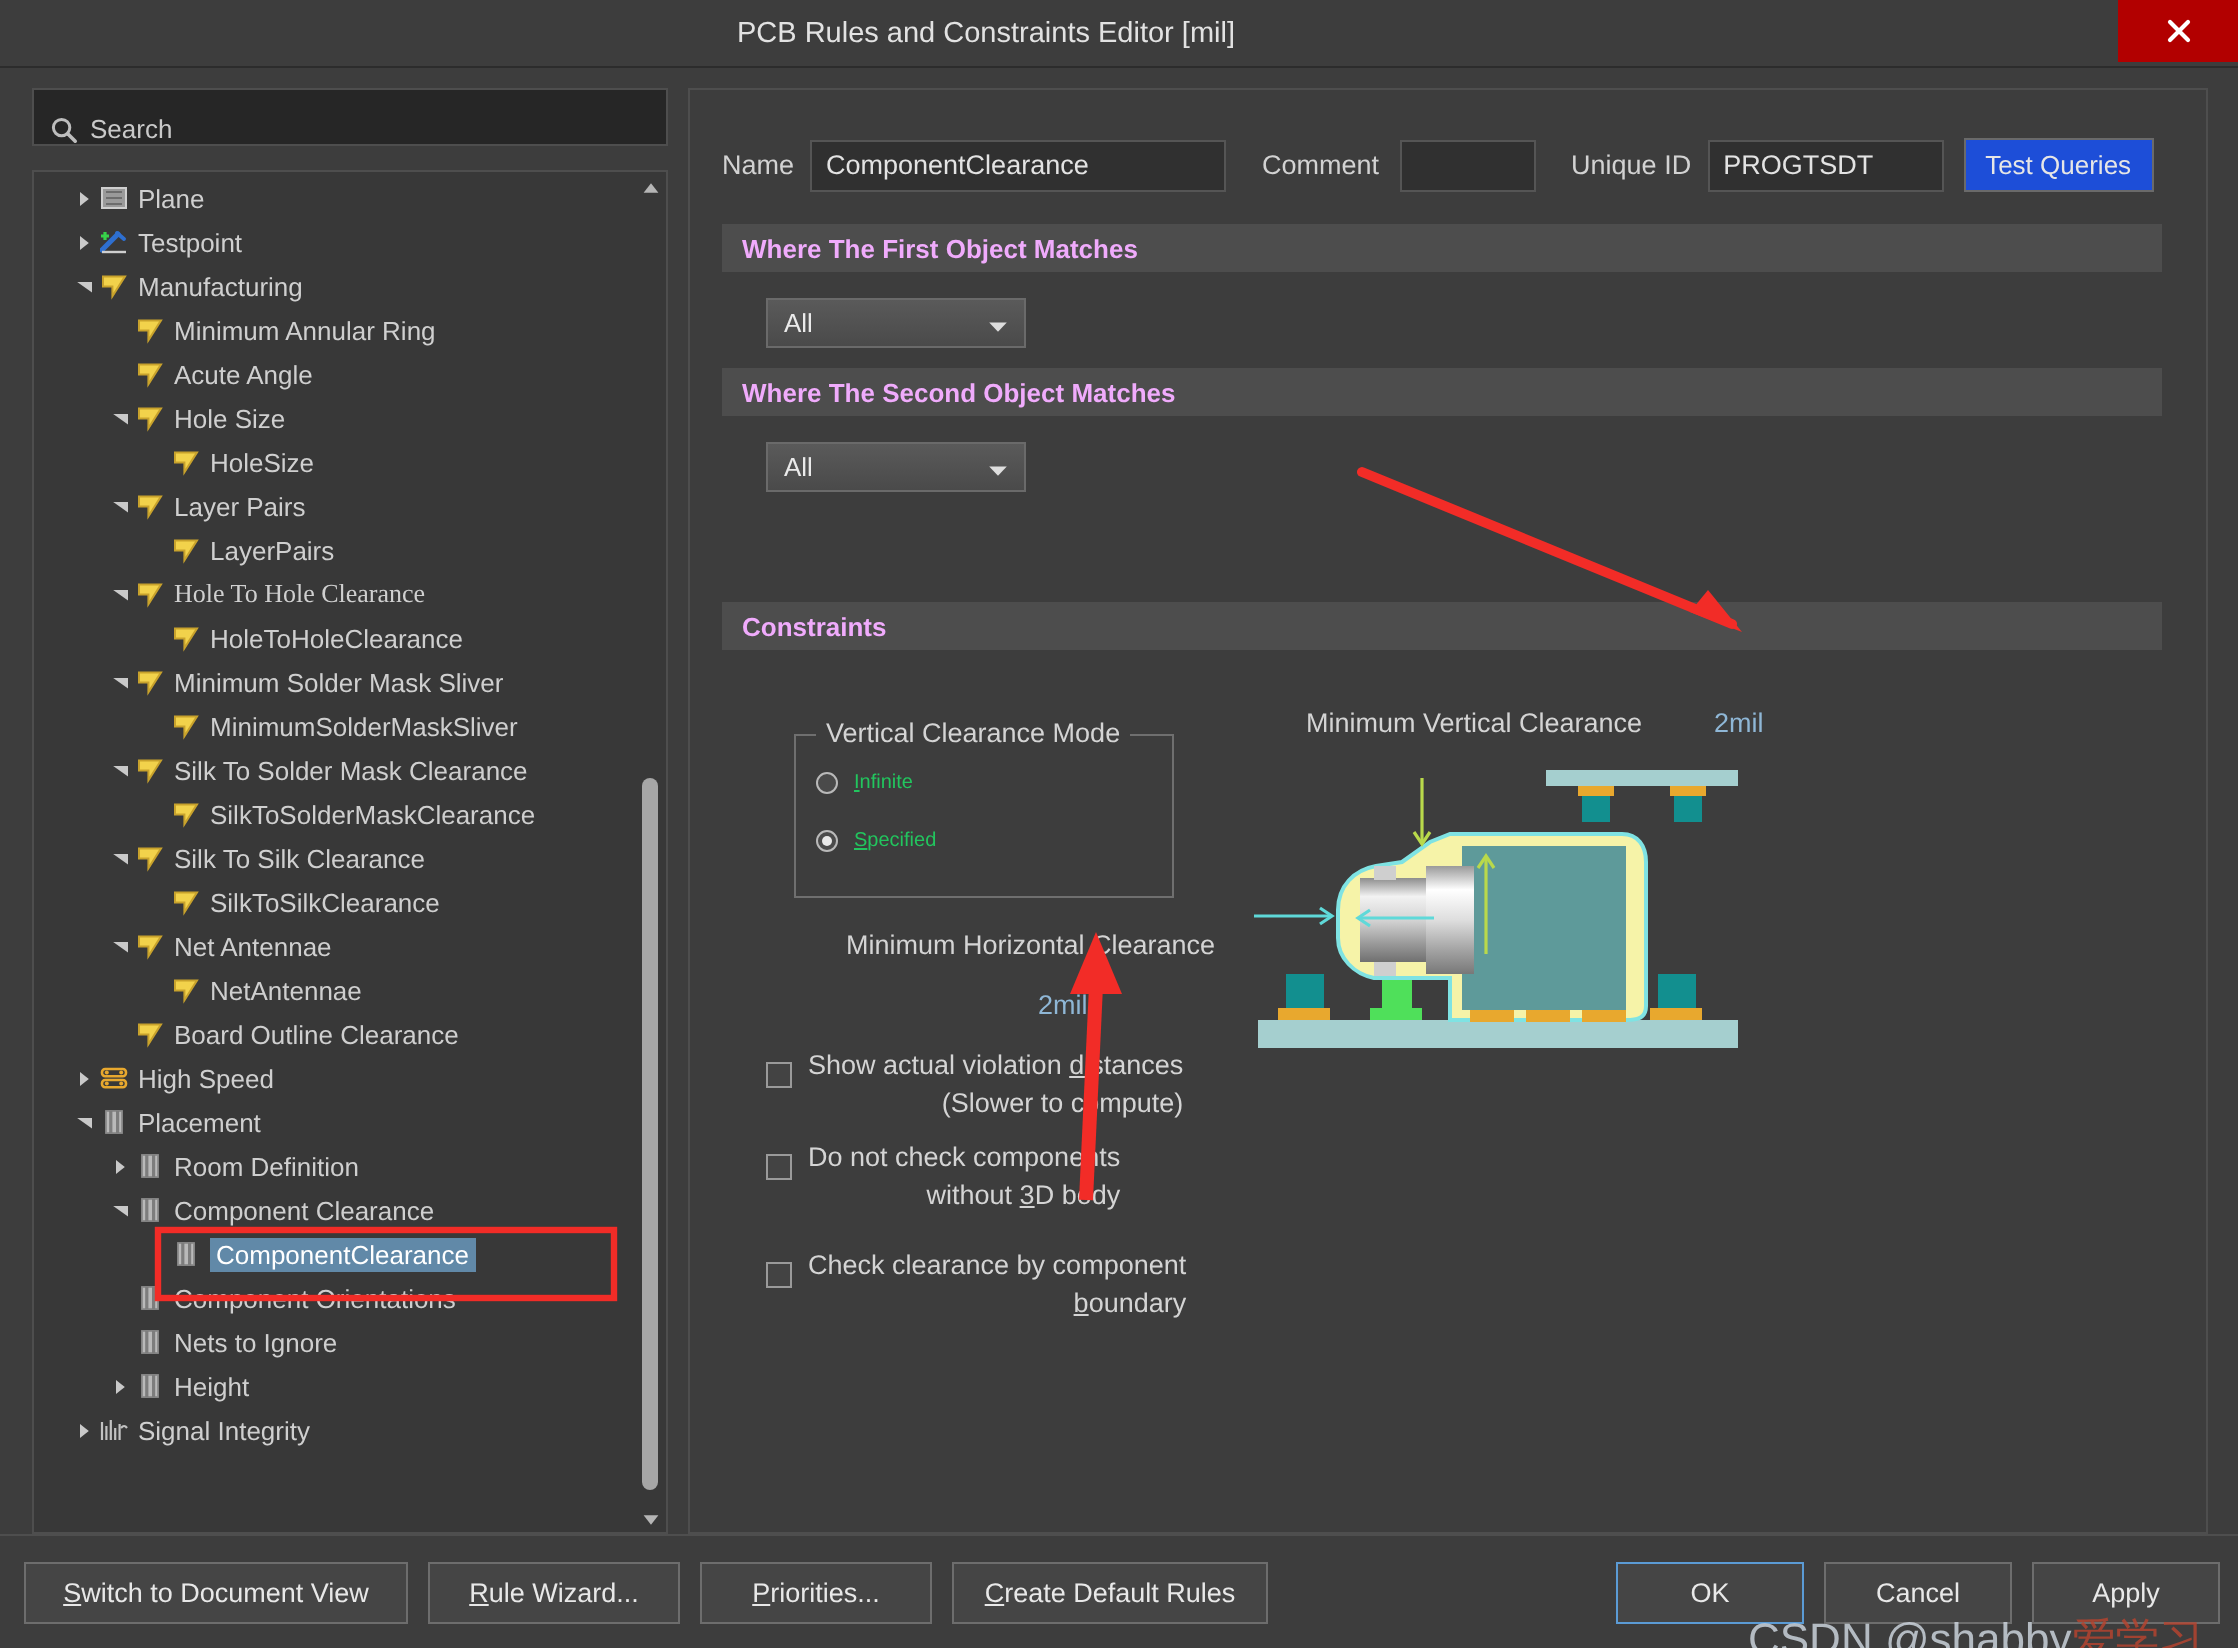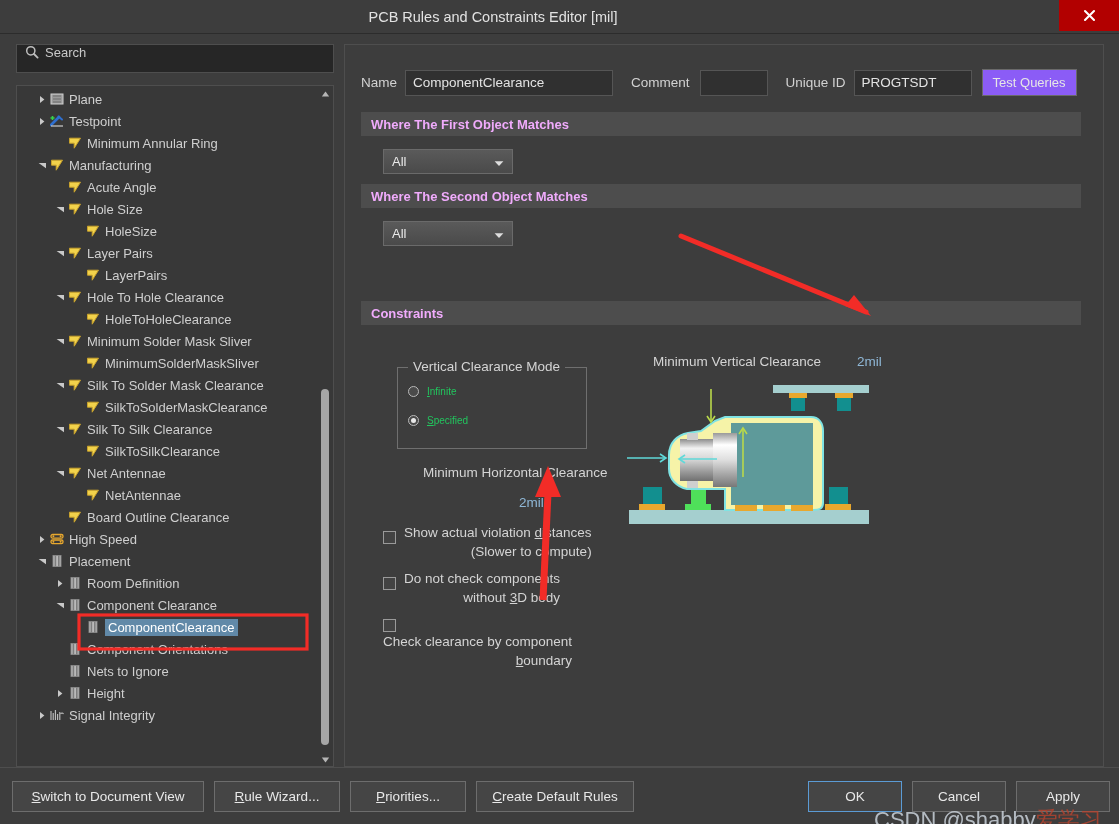--- a/index.html
+++ b/index.html
@@ -38,21 +38,21 @@
   }
   .close-btn svg { display: block; }
 
   
   .left-panel {
     position: absolute; left: 16px; top: 44px; width: 320px; height: 723px;
   }
   .search-box {
     position: absolute; left: 0; top: 0; width: 318px; height: 29px;
     background: #262626; border: 1px solid #4e4e4e;
-    display: flex; align-items: flex-start; padding-left: 8px;
+    display: flex; align-items: flex-end; padding-left: 8px;
   }
   .search-icon { width: 14px; height: 14px; flex: 0 0 14px; margin-right: 6px; opacity: .85;}
   .search-ph { font-size: 13px; color: #c9c9c9; }
 
   .tree-wrap {
     position: absolute; left: 0; top: 41px; width: 318px; height: 682px;
     background: #383838;
     border: 1px solid #4e4e4e;
     overflow: hidden;
   }
@@ -115,21 +115,21 @@
   .text-input {
     background: #303030; border: 1px solid #555; color: #e3e3e3;
     font-size: 13.5px; height: 26px; padding: 0 7px;
     font-family: "Liberation Sans", sans-serif;
     outline: none;
   }
   .inp-name  { width: 208px; }
   .inp-comment { width: 68px; margin-left: 2px; }
   .inp-uid   { width: 118px; }
   .btn {
-    background: #8b5cf6; border: 1px solid #6a6a6a; color: #e6e6e6;
+    background: #1d4ed8; border: 1px solid #6a6a6a; color: #e6e6e6;
     font-size: 13px; height: 28px; padding: 0 10px; cursor: pointer;
     font-family: "Liberation Sans", sans-serif;
   }
   .btn-test { margin-left: 10px; height: 27px; }
 
   .section-bar {
     position: absolute; left: 16px; width: 720px; height: 24px;
     background: #4d4d4d;
     display: flex; align-items: center;
     padding-left: 10px;
@@ -192,21 +192,21 @@
     font-size: 13.5px; color: #8fb7d6;
   }
 
   .check-row {
     position: absolute; left: 22px;
     display: flex; align-items: flex-start; font-size: 13.5px; color: #d4d4d4;
     cursor: pointer; width: 230px;
   }
   .check-row.c1 { top: 198px; }
   .check-row.c2 { top: 244px; }
-  .check-row.c3 { top: 286px; flex-direction: column; }
+  .check-row.c3 { top: 298px; }
   .checkbox {
     width: 13px; height: 13px; flex: 0 0 13px;
     border: 1px solid #9a9a9a; background: #434343;
     margin-right: 8px; margin-top: 8px;
   }
   .check-lbl { line-height: 19px; }
 
   
   .illus-title {
     position: absolute; left: 292px; top: 29px;
@@ -305,42 +305,42 @@
             <span class="ticon">
               <svg width="14" height="14" viewBox="0 0 14 14">
                 <path d="M1 11 L9 3" stroke="#2e6fd0" stroke-width="2.6" stroke-linecap="round"></path>
                 <path d="M8.5 2.5 L12 5.5" stroke="#2e6fd0" stroke-width="2" stroke-linecap="round"></path>
                 <path d="M2.5 2 v4 M0.5 4 h4" stroke="#37d14a" stroke-width="1.6"></path>
                 <path d="M1 12 h12" stroke="#cfcfcf" stroke-width="1.2"></path>
               </svg>
             </span>
             <span class="tlabel">Testpoint</span>
           </div>
+          <div class="tree-row" style="padding-left: 18px;">
+            <span class="arrow">
+              <svg width="9" height="8" viewBox="0 0 9 8">
+                <path d="M0.6 2 L8 2 L8 7.2 Z" fill="#c9c9c9"></path>
+              </svg>
+            </span>
+            <span class="ticon">
+              <svg width="14" height="14" viewBox="0 0 14 14">
+                <path d="M1.5 2.2 L12.5 2.2 L6.2 12.2 L6.2 7.2 L1.5 7.2 Z" fill="#f2d24b" stroke="#c8a22c" stroke-width="1"></path>
+              </svg>
+            </span>
+            <span class="tlabel">Manufacturing</span>
+          </div>
           <div class="tree-row" style="padding-left: 36px;">
             <span class="arrow"></span>
             <span class="ticon">
               <svg width="14" height="14" viewBox="0 0 14 14">
                 <path d="M1.5 2.2 L12.5 2.2 L6.2 12.2 L6.2 7.2 L1.5 7.2 Z" fill="#f2d24b" stroke="#c8a22c" stroke-width="1"></path>
               </svg>
             </span>
             <span class="tlabel">Minimum Annular Ring</span>
           </div>
-          <div class="tree-row" style="padding-left: 18px;">
-            <span class="arrow">
-              <svg width="9" height="8" viewBox="0 0 9 8">
-                <path d="M0.6 2 L8 2 L8 7.2 Z" fill="#c9c9c9"></path>
-              </svg>
-            </span>
-            <span class="ticon">
-              <svg width="14" height="14" viewBox="0 0 14 14">
-                <path d="M1.5 2.2 L12.5 2.2 L6.2 12.2 L6.2 7.2 L1.5 7.2 Z" fill="#f2d24b" stroke="#c8a22c" stroke-width="1"></path>
-              </svg>
-            </span>
-            <span class="tlabel">Manufacturing</span>
-          </div>
           <div class="tree-row" style="padding-left: 36px;">
             <span class="arrow"></span>
             <span class="ticon">
               <svg width="14" height="14" viewBox="0 0 14 14">
                 <path d="M1.5 2.2 L12.5 2.2 L6.2 12.2 L6.2 7.2 L1.5 7.2 Z" fill="#f2d24b" stroke="#c8a22c" stroke-width="1"></path>
               </svg>
             </span>
             <span class="tlabel">Acute Angle</span>
           </div>
           <div class="tree-row" style="padding-left: 36px;">
@@ -380,21 +380,21 @@
           </div>
           <div class="tree-row" style="padding-left: 54px;">
             <span class="arrow"></span>
             <span class="ticon">
               <svg width="14" height="14" viewBox="0 0 14 14">
                 <path d="M1.5 2.2 L12.5 2.2 L6.2 12.2 L6.2 7.2 L1.5 7.2 Z" fill="#f2d24b" stroke="#c8a22c" stroke-width="1"></path>
               </svg>
             </span>
             <span class="tlabel">LayerPairs</span>
           </div>
-          <div class="tree-row" style="padding-left: 36px;">
+          <div class="tree-row" style="padding-left: 36px; font-family: Liberation Serif, serif;">
             <span class="arrow">
               <svg width="9" height="8" viewBox="0 0 9 8">
                 <path d="M0.6 2 L8 2 L8 7.2 Z" fill="#c9c9c9"></path>
               </svg>
             </span>
             <span class="ticon">
               <svg width="14" height="14" viewBox="0 0 14 14">
                 <path d="M1.5 2.2 L12.5 2.2 L6.2 12.2 L6.2 7.2 L1.5 7.2 Z" fill="#f2d24b" stroke="#c8a22c" stroke-width="1"></path>
               </svg>
             </span>

